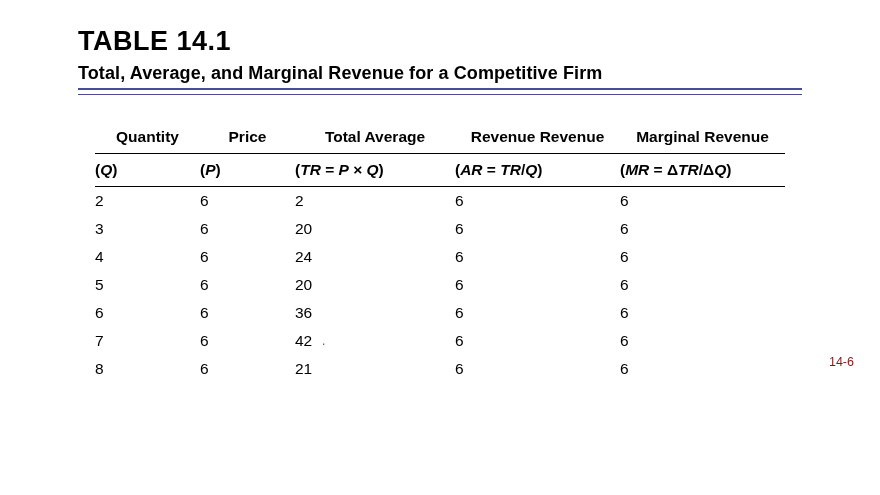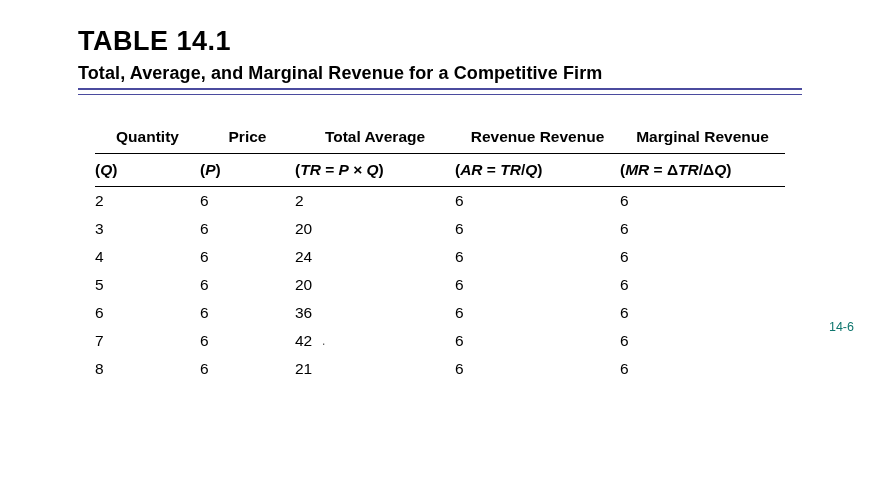--- a/index.html
+++ b/index.html
@@ -100,23 +100,23 @@
     padding-top: 3px;
     padding-bottom: 3px;
     line-height: 1.42;
   }
   tr.data-row.first td {
     padding-top: 9px;
   }
   .page-num {
     position: absolute;
     right: 26px;
-    bottom: 36px;
+    bottom: 1px;
     font-size: 12.5px;
-    color: #0f766e;
+    color: #7f1d1d;
   }
   .footer-dot {
     position: absolute;
     left: 322px;
     bottom: 22px;
     font-size: 12px;
     color: #555555;
   }
 </style>
 </head>

